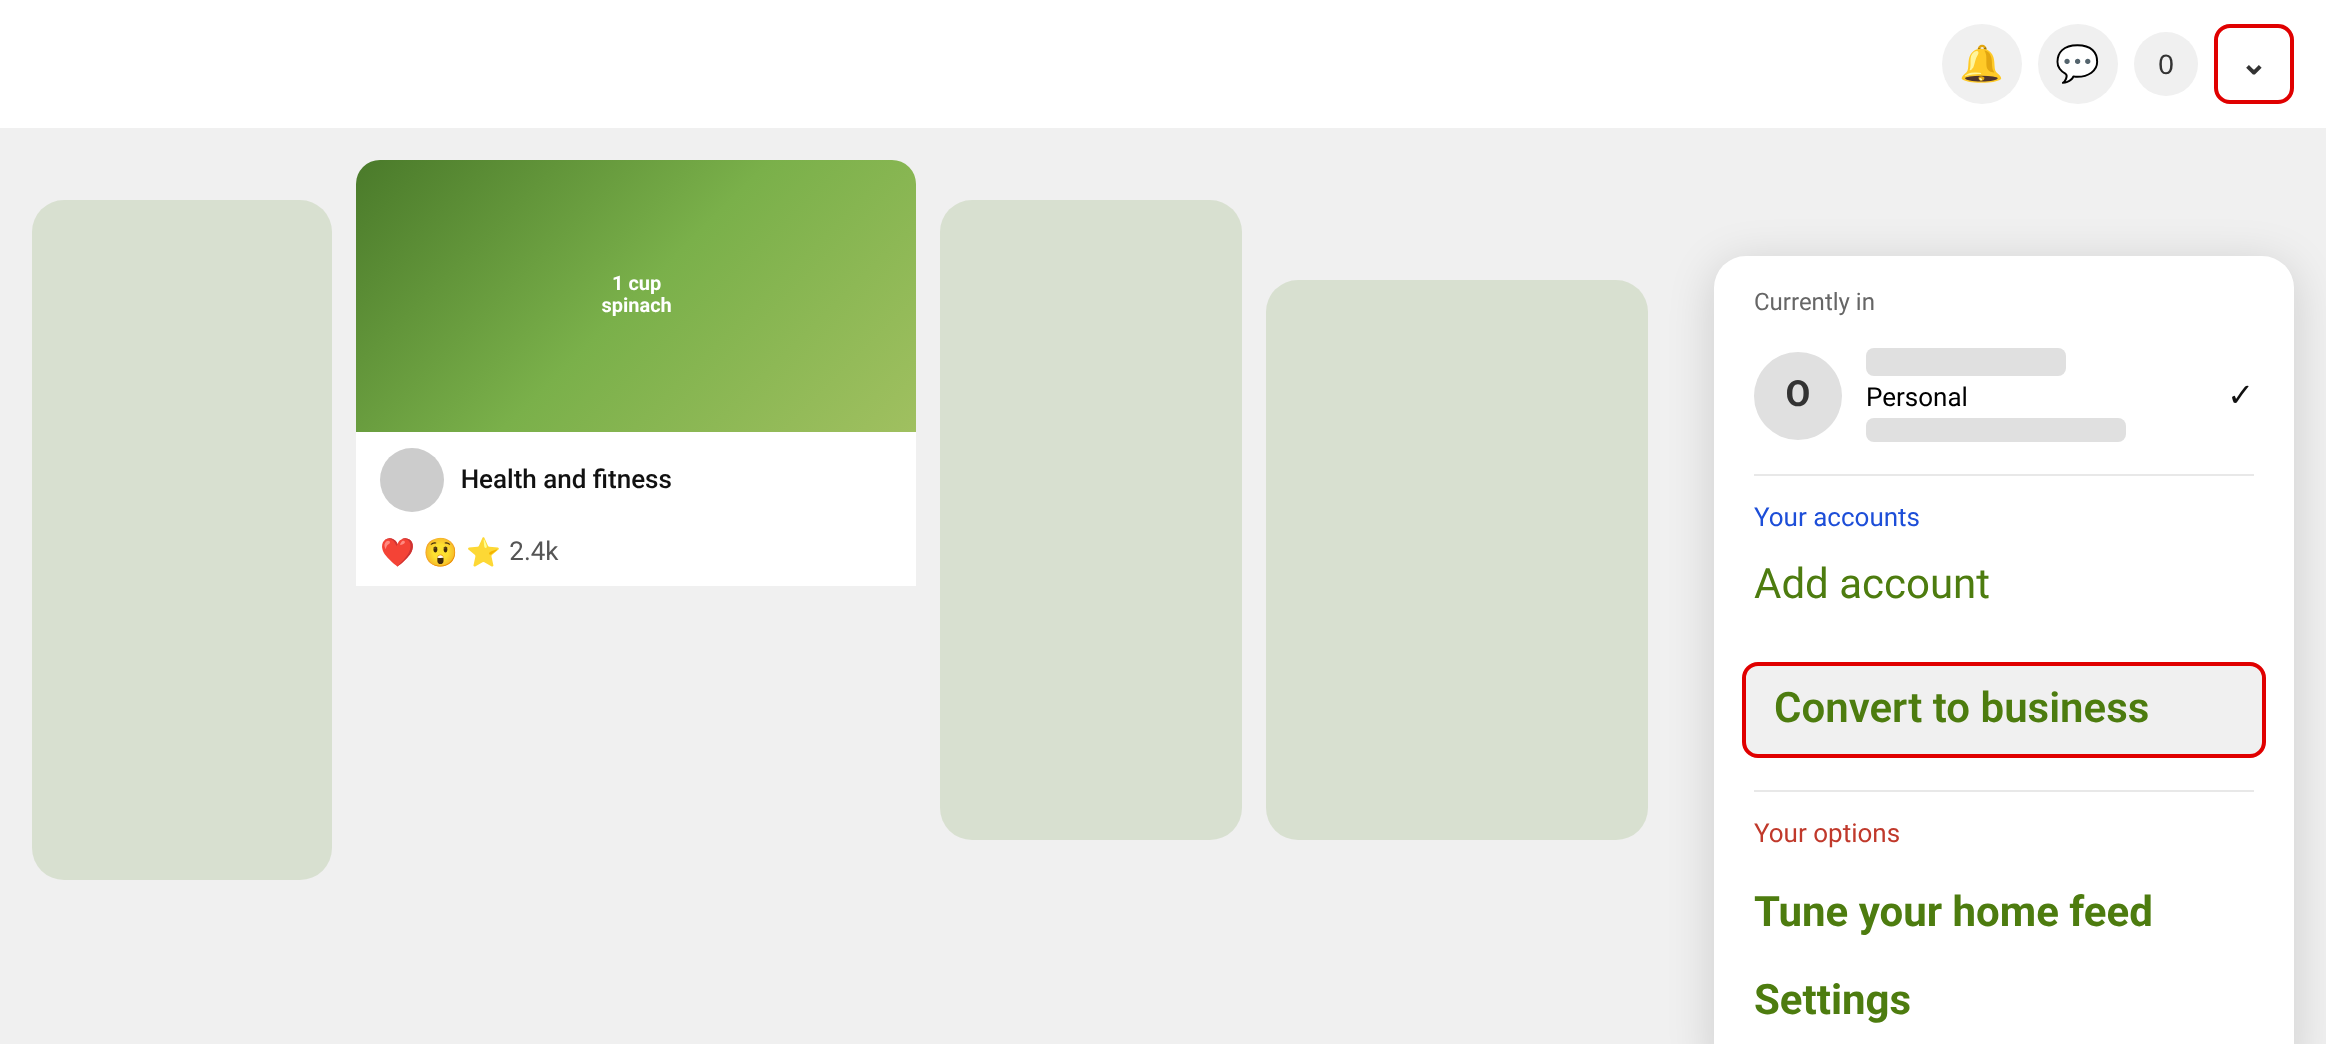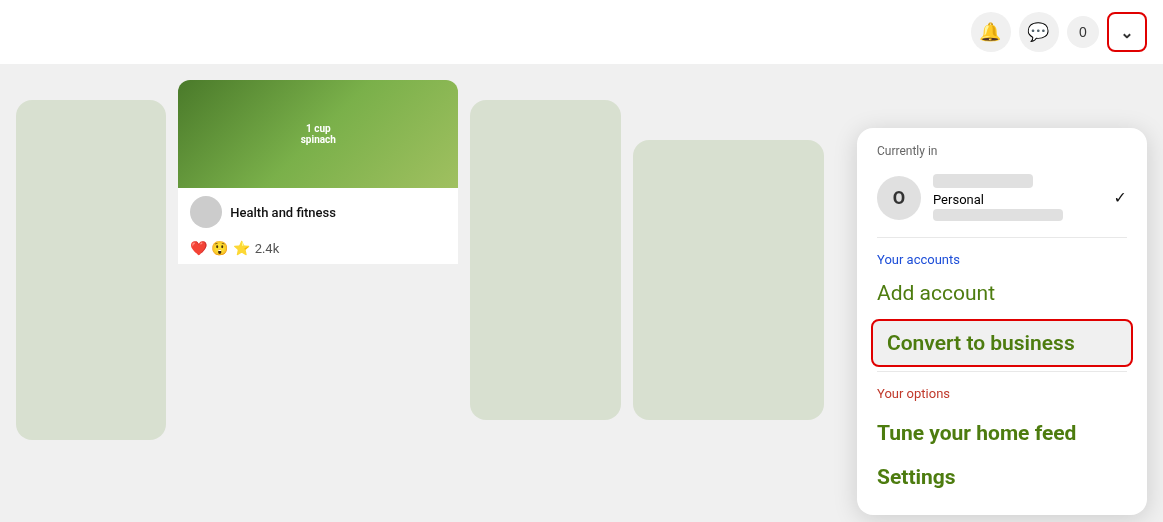--- a/index.html
+++ b/index.html
@@ -249,39 +249,39 @@
       padding: 10px 20px;
       cursor: pointer;
       font-size: 21px;
       color: #4d7c0f;
     }
 
     .menu-item.highlighted {
       background: #f0f0f0;
       border: 2px solid #e00000;
       border-radius: 8px;
-      margin: 4px 14px;
+      margin: 16px 14px;
       padding: 10px 14px;
       font-weight: 600;
     }
 
     .menu-item.bold {
       font-weight: 700;
     }
 
     .menu-item.red-link {
       font-size: 13px;
       color: #c0392b;
       font-weight: 400;
     }
 
     
     .green-image-area {
       width: 280px;
-      height: 108px;
+      height: 136px;
       background: linear-gradient(135deg, #4a7a2a 0%, #7ab04a 50%, #a0c060 100%);
       border-radius: 12px 12px 0 0;
       display: flex;
       align-items: center;
       justify-content: center;
       overflow: hidden;
     }
 
     .spinach-label {
       color: white;

